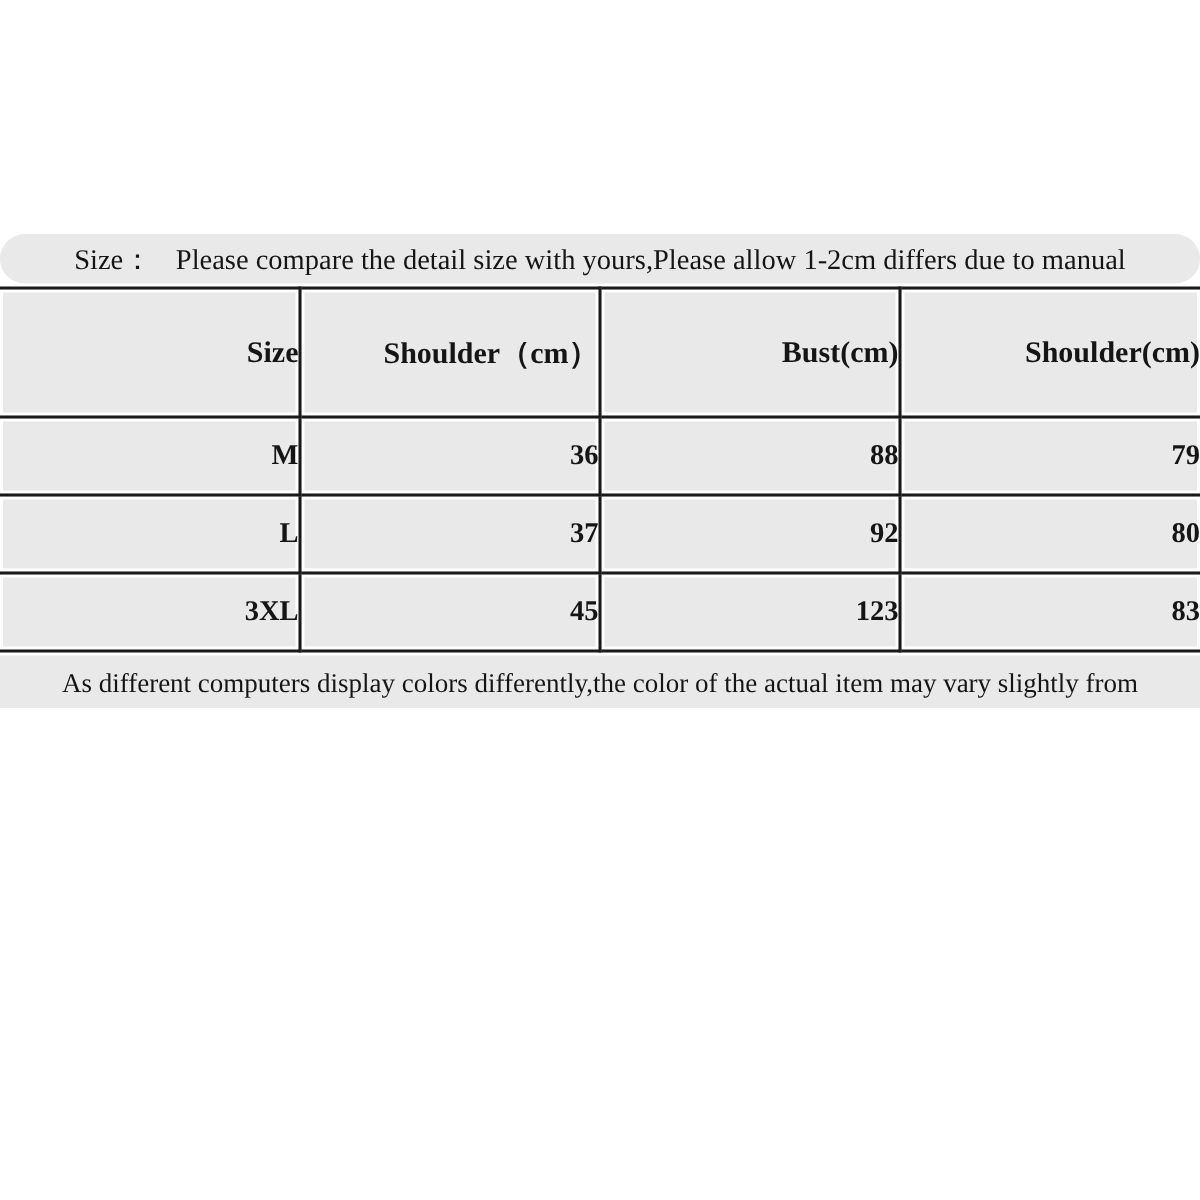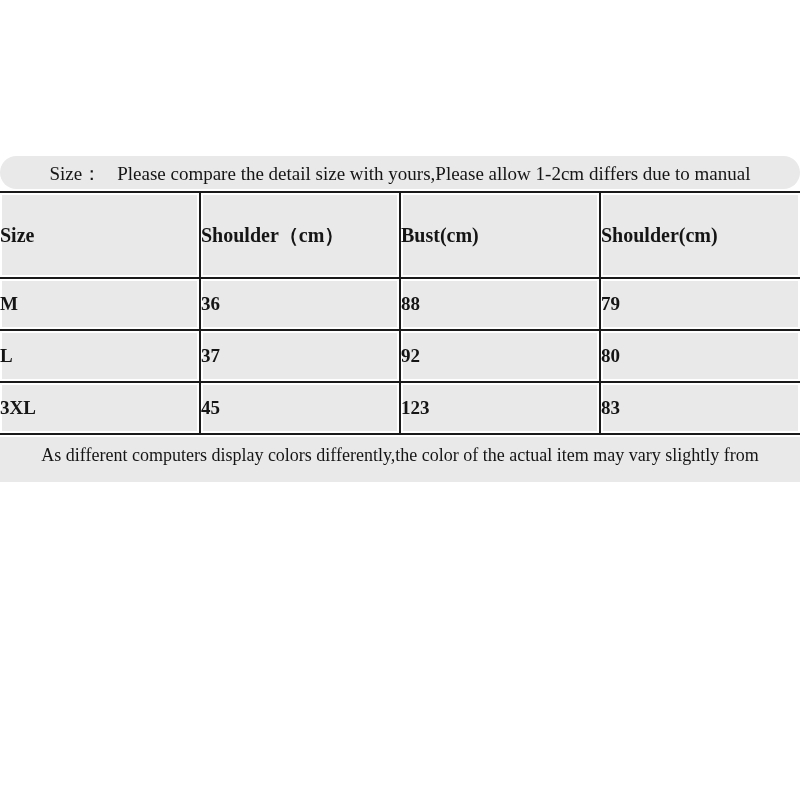--- a/index.html
+++ b/index.html
@@ -38,35 +38,35 @@
   
   .size-table{
     width:100%;
     border-collapse:collapse;
     table-layout:fixed;
   }
   .size-table th,.size-table td{
     border:2px solid var(--grid-line);
     background:var(--band-bg);
     box-shadow:inset 0 0 0 2px #ffffff;
-    text-align:left;
+    text-align:right;
     vertical-align:middle;
     font-weight:bold;
     padding:0;
   }
   .size-table th{height:86px;font-size:20px;}
   .size-table td{height:52px;font-size:19px;}
   .size-table th:first-child,.size-table td:first-child{border-left:none;}
   .size-table th:last-child,.size-table td:last-child{border-right:none;}
 
   
   .disclaimer-band{
     background:var(--band-bg);
     text-align:center;
-    padding:4px 0 13px;
+    padding:4px 0 3px;
     margin-top:2px;
   }
   .disclaimer-band p{
     margin:0;
     font-size:18px;
     line-height:28px;
     white-space:nowrap;
   }
 </style>
 </head>

